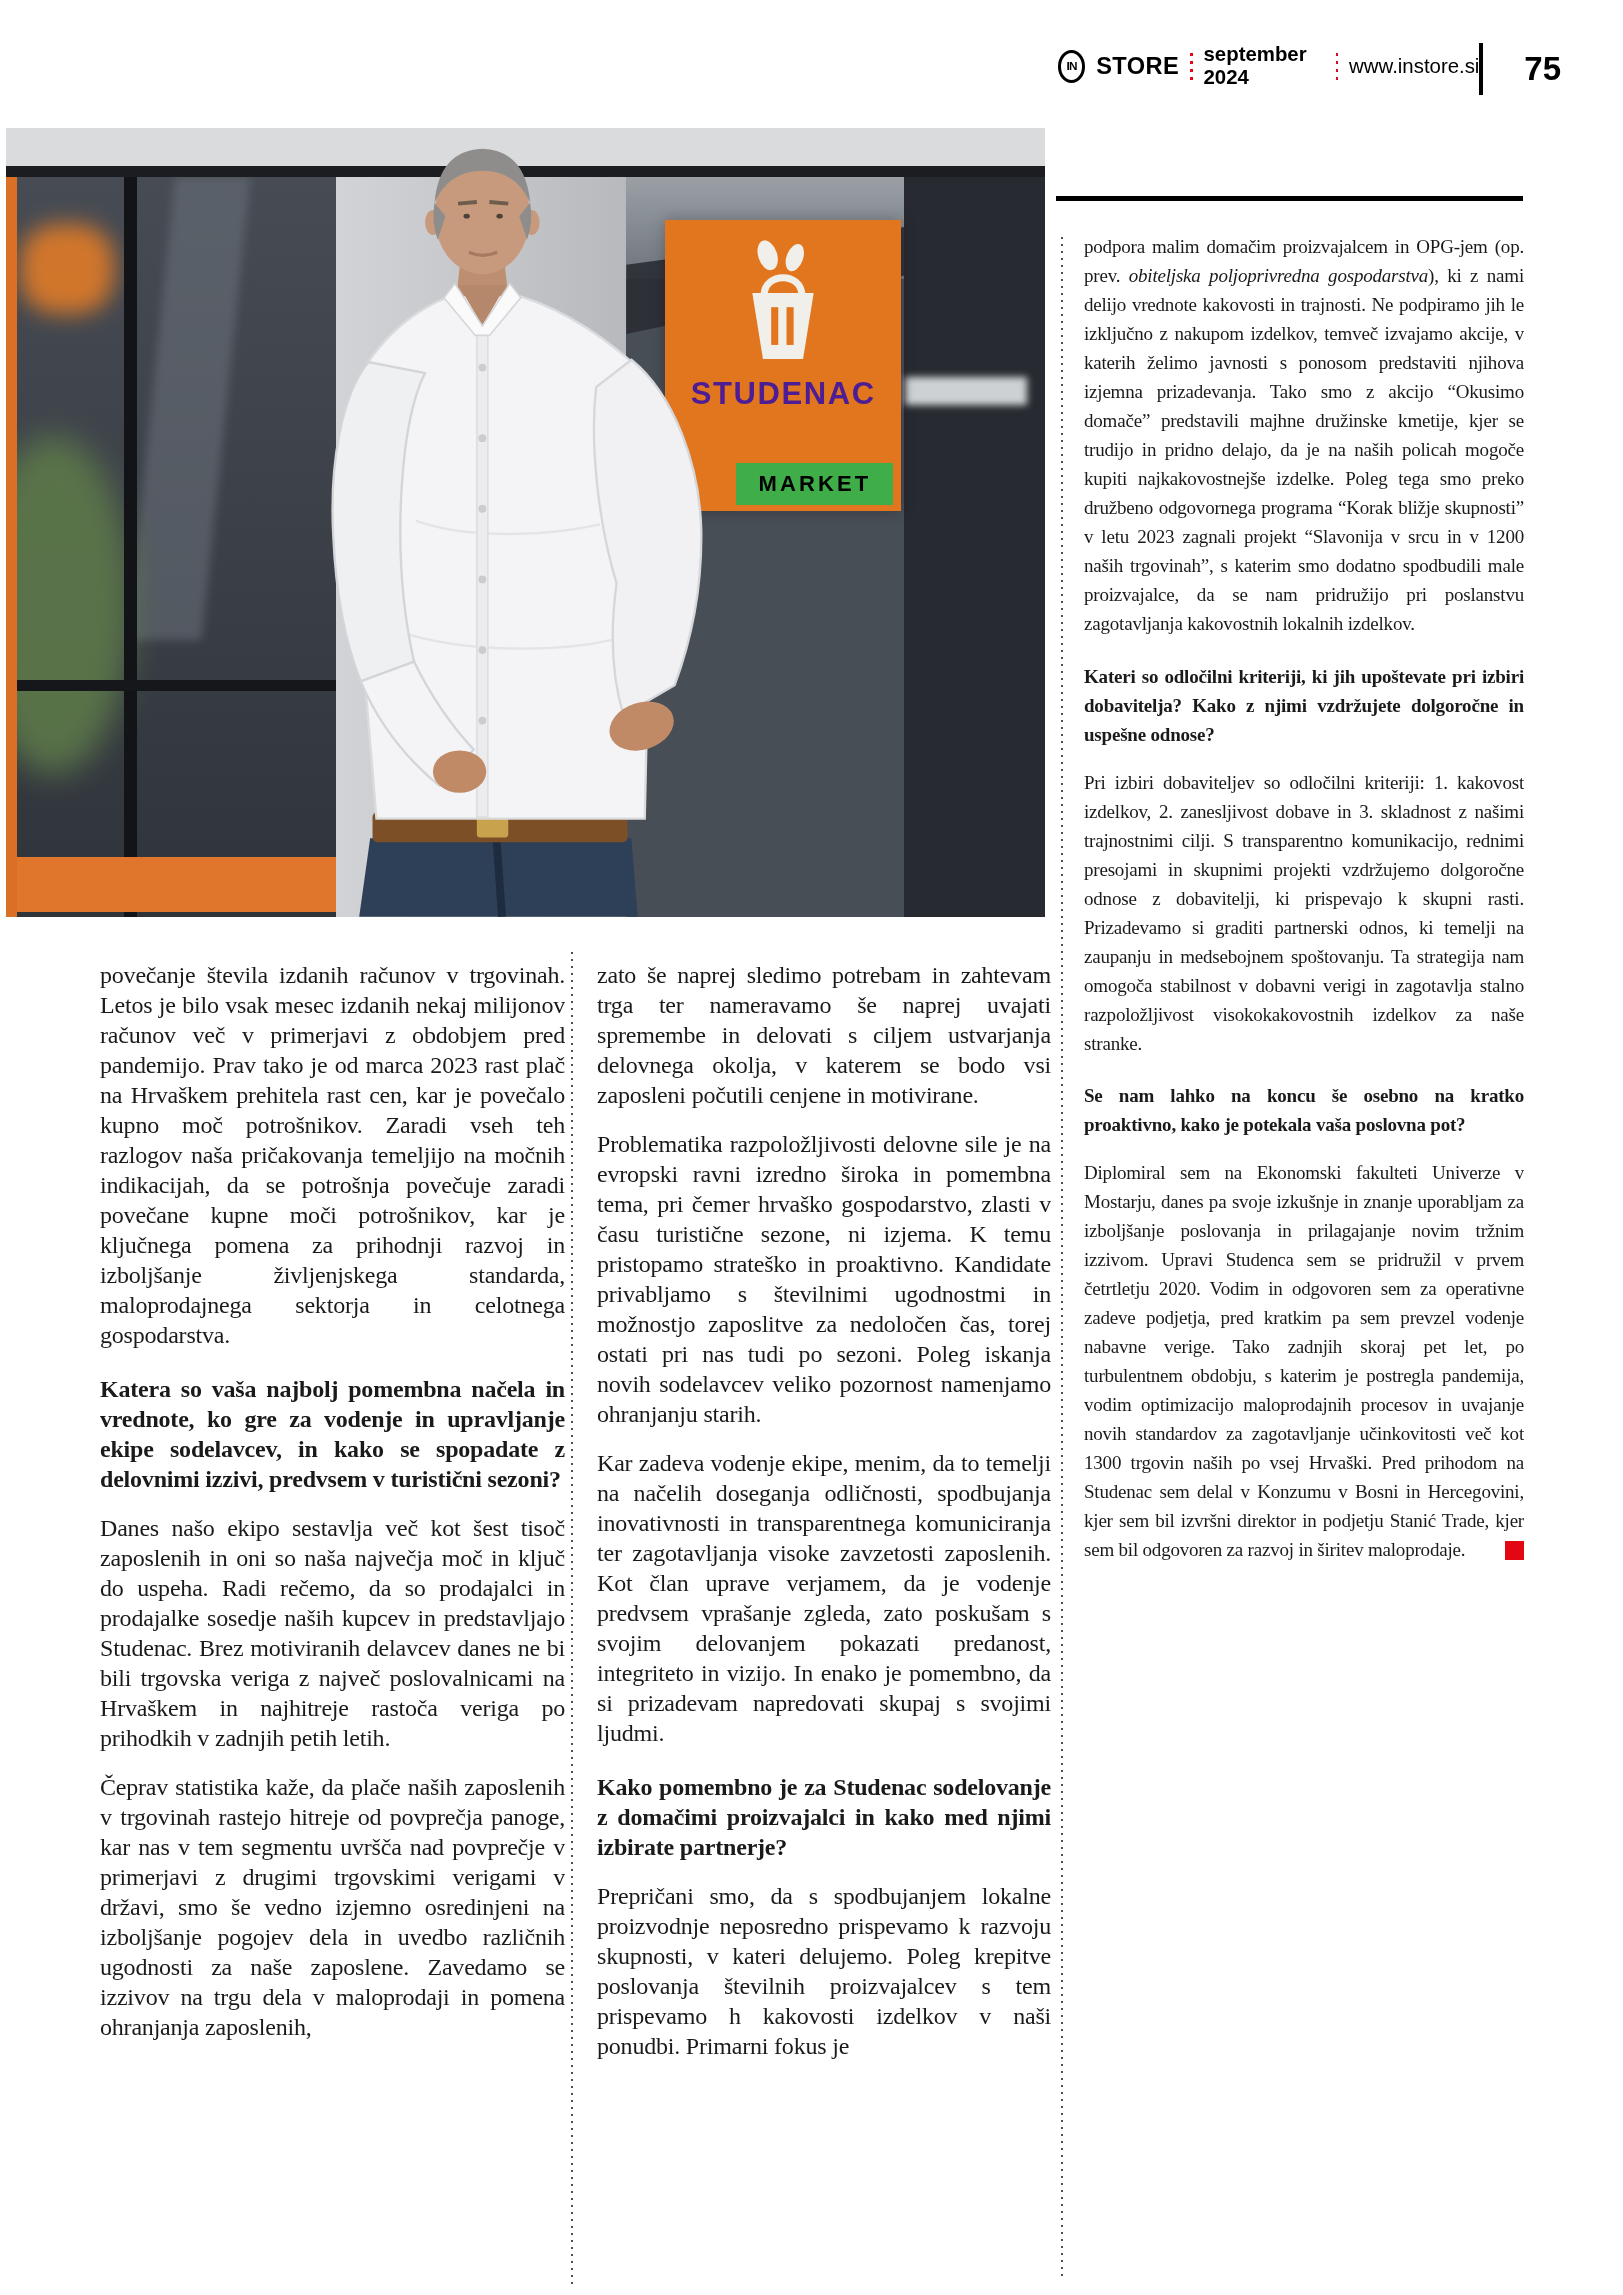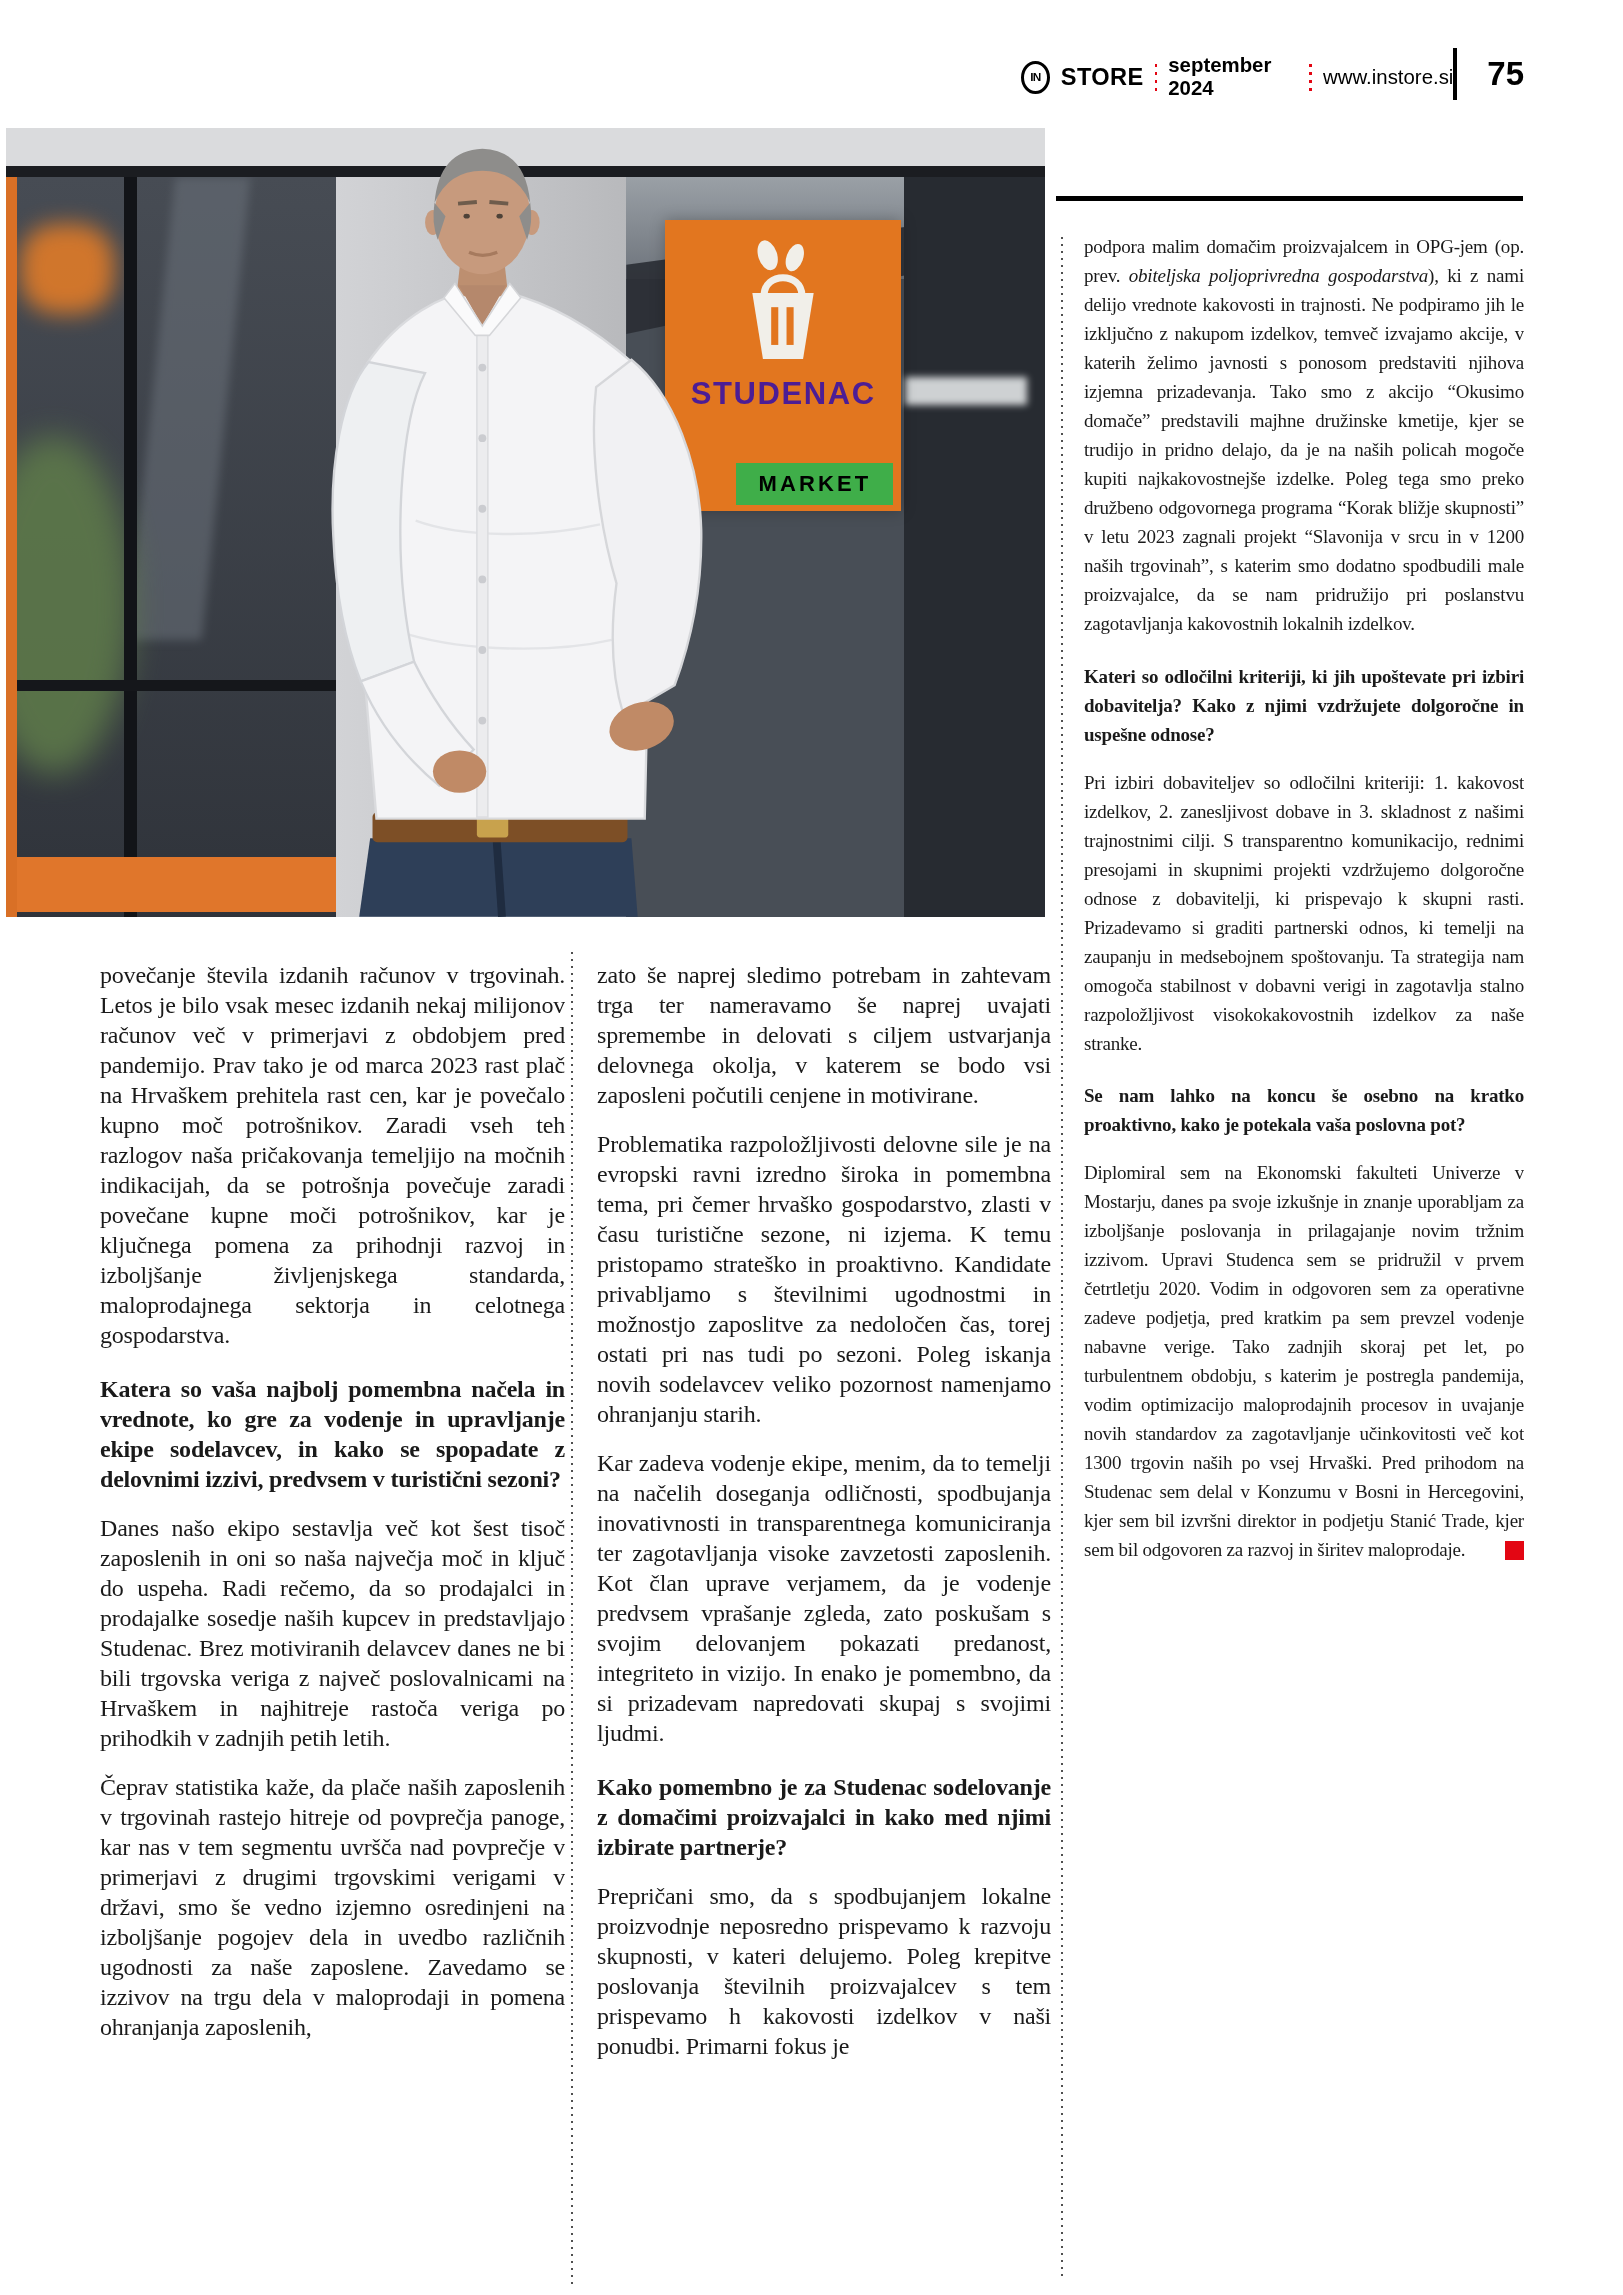--- a/index.html
+++ b/index.html
@@ -1,32 +1,32 @@
 <!DOCTYPE html>
 <html lang="sl" style="--accent_red: #e30613; --text: #1a1a1a; --studenac_orange: #e2761f; --market_green: #3fae49;font-size:12.6px"><head>
 <meta charset="utf-8">
 <style>
   html,body{margin:0;padding:0;background:#888;}
   .page{position:relative;width:1623px;height:2295px;background:#ffffff;overflow:hidden;
         font-family:"Liberation Serif", serif;color:var(--text,#1a1a1a);}
 
   
-  .header{position:absolute;top:43px;left:1021px;width:503px;height:57px;
-          display:flex;align-items:flex-end;justify-content:space-between;
+  .header{position:absolute;top:43px;left:1058px;width:503px;height:57px;
+          display:flex;align-items:flex-start;justify-content:space-between;
           font-family:"Liberation Sans", sans-serif;color:#000;}
   .brand{display:flex;align-items:center;gap:11px;}
   .logo-circle{width:27px;height:27px;border:3.1px solid #000;border-radius:50%;
                display:flex;align-items:center;justify-content:center;
                font-weight:bold;font-size:11.8px;letter-spacing:-0.8px;}
   .logo-store{font-size:23.6px;font-weight:bold;letter-spacing:0.4px;}
   .red-sep{width:3.1px;height:27px;
            background:repeating-linear-gradient(to bottom,var(--accent_red) 0 3.1px,transparent 3.1px 7.9px);}
   .issue{font-size:20.4px;font-weight:bold;}
   .site{font-size:20.4px;text-decoration:none;color:#000;}
-  .pageno-wrap{display:flex;align-items:center;gap:30px;margin-top:48px;}
+  .pageno-wrap{display:flex;align-items:center;gap:41px;}
   .vbar{width:3.9px;height:52px;background:#000;}
   .pageno{font-size:33px;font-weight:bold;}
 
   
   .photo{position:absolute;left:6.3px;top:128px;width:1039px;height:789px;overflow:hidden;background:#cfd0d3;}
   .wall-top{position:absolute;left:0;top:0;right:0;height:38px;background:#dadbdd;}
   .frame-top{position:absolute;left:0;top:38px;right:0;height:11px;background:#1b1d21;}
   .glass-left{position:absolute;left:0;top:49px;width:330px;bottom:0;
               background:linear-gradient(#474c54,#2f333a);overflow:hidden;}
   .orange-edge{position:absolute;left:0;top:0;bottom:0;width:11px;background:#d97026;}

